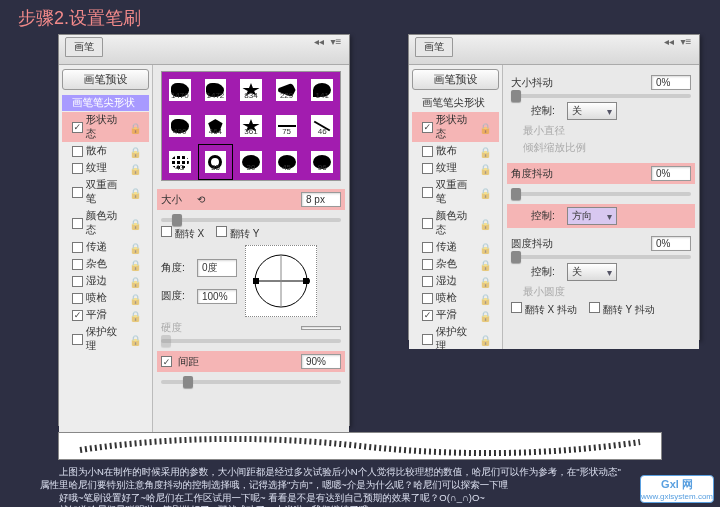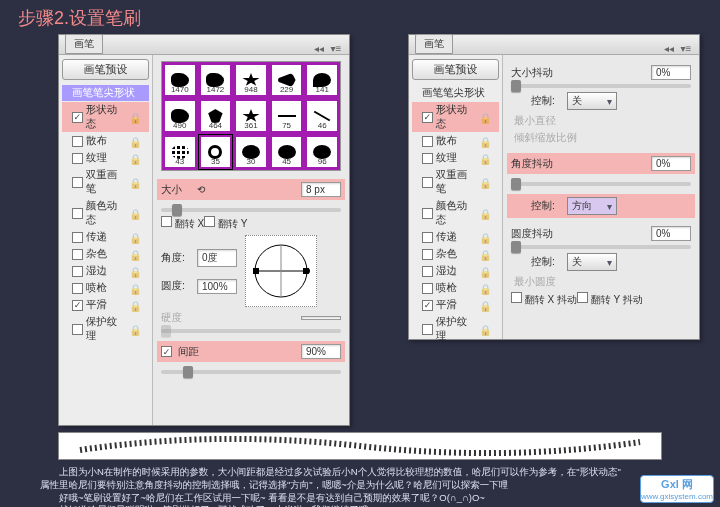--- a/index.html
+++ b/index.html
@@ -1,63 +1,63 @@
 <!DOCTYPE html>
 <html><head>
 <meta charset="utf-8">
 <style>
 *{margin:0;padding:0;box-sizing:border-box;font-family:'Microsoft YaHei',SimSun,sans-serif}
 body{background:#2d2f43;width:720px;height:507px;position:relative;font-size:11px;color:#333}
 .title{color:#f28a8a;font-size:18px;padding:6px 0 0 18px;font-weight:normal}
 .panel{position:absolute;background:#e6e6e6;border:1px solid #888;box-shadow:2px 2px 4px rgba(0,0,0,0.3)}
 .panel-left{left:58px;top:34px;width:292px;height:392px}
 .panel-right{left:408px;top:34px;width:292px;height:306px}
-.tabbar{height:20px;background:linear-gradient(#f0f0f0,#d8d8d8);border-bottom:1px solid #aaa;display:flex;align-items:flex-end;padding:0 6px;font-size:10px}
+.tabbar{height:30px;background:linear-gradient(#f0f0f0,#d8d8d8);border-bottom:1px solid #aaa;display:flex;align-items:flex-start;padding:0 6px;font-size:10px}
 .tabbar .tab{padding:2px 8px;border:1px solid #999;background:#e8e8e8;border-radius:2px 2px 0 0;margin-top:2px}
 .tabbar .icons{margin-left:auto;display:flex;gap:3px}
 .tabbar .ic{width:14px;height:12px;display:flex;align-items:center;justify-content:center;color:#666}
 .body{display:flex;height:calc(100% - 20px)}
 .sidebar{width:94px;background:#ededed;border-right:1px solid #bbb;padding:4px 3px;display:flex;flex-direction:column;gap:1px}
 .preset-btn{background:linear-gradient(#fdfdfd,#e0e0e0);border:1px solid #999;border-radius:3px;padding:2px 4px;text-align:center;font-size:11px;margin-bottom:4px}
 .srow{display:flex;align-items:center;gap:3px;padding:1px 10px;font-size:10.5px}
 .srow.sel{background:#a89aff;color:#fff}
 .srow.hl{background:#f5b5b5}
 .cb{width:11px;height:11px;border:1px solid #777;background:#fff;display:inline-flex;align-items:center;justify-content:center;font-size:9px;color:#444}
 .cb.on::after{content:'✓'}
 .lock{margin-left:auto;width:10px;height:10px;opacity:0.5}
 .main{flex:1;padding:6px 8px;background:#e9e9e9;overflow:hidden}
 .brush-grid{display:grid;grid-template-columns:repeat(5,1fr);gap:0;border:1px solid #999;background:#fff}
-.brush-cell{border:3px solid #a21caf;height:36px;display:flex;flex-direction:column;align-items:center;justify-content:center;font-size:8px;position:relative}
+.brush-cell{border:7px solid #a21caf;height:36px;display:flex;flex-direction:column;align-items:center;justify-content:center;font-size:8px;position:relative}
 .brush-cell.sel{outline:1.5px solid #000;outline-offset:-1px}
 .brush-cell .num{position:absolute;bottom:1px;font-size:8px}
 .brush-cell .shape{width:18px;height:14px;background:#000;border-radius:50%}
 .brush-cell .shape.line{height:2px;border-radius:0}
 .brush-cell .shape.star{clip-path:polygon(50% 0,61% 35%,98% 35%,68% 57%,79% 91%,50% 70%,21% 91%,32% 57%,2% 35%,39% 35%)}
 .brush-cell .shape.blob{border-radius:40% 60% 55% 45%}
 .brush-cell .shape.ring{background:none;border:3px solid #000;border-radius:50%;width:14px;height:14px}
 .field{display:flex;align-items:center;gap:6px;margin:4px 0;font-size:10.5px}
 .field.hl{background:#f5b5b5;padding:3px 4px;margin:8px -4px}
 .field label{min-width:30px}
 .txtbox{border:1px solid #999;background:#fff;padding:1px 4px;min-width:40px;box-shadow:inset 1px 1px 2px rgba(0,0,0,0.15);font-size:10px}
 .slider{flex:1;height:4px;background:#ccc;position:relative;border-radius:2px}
 .slider .thumb{position:absolute;width:10px;height:12px;background:#888;top:-4px;border-radius:2px;box-shadow:0 1px 1px rgba(0,0,0,0.3)}
-.cross{display:flex;margin:4px 0;font-size:10px}
+.cross{display:flex;gap:12px;margin:4px 0;font-size:10px}
 .angbox{display:flex;gap:8px;align-items:center}
 .angbox .inputs{display:flex;flex-direction:column;gap:4px}
 .circle{width:72px;height:72px;border:1px dotted #888;display:flex;align-items:center;justify-content:center;background:#fff}
 .circle svg{width:60px;height:60px}
 .sel-box{border:1px solid #888;background:linear-gradient(#fff,#ddd);padding:1px 4px;min-width:50px;display:inline-flex;align-items:center;font-size:10px}
 .sel-box::after{content:'▾';margin-left:auto;color:#556}
 .sel-box.hl{background:#d8c8f0}
 .dim{color:#aaa}
 .preview{position:absolute;left:58px;top:432px;width:604px;height:28px;background:#fff;border:1px solid #888;display:flex;align-items:center;justify-content:center}
 .preview svg{width:580px;height:24px}
 .bottom-text{position:absolute;left:40px;top:466px;color:#dce0f0;font-size:9.5px;line-height:1.35;right:80px}
 .watermark{position:absolute;right:6px;bottom:4px;width:74px;height:28px;border:1px solid #5aa0e0;border-radius:4px;background:#fff;display:flex;flex-direction:column;align-items:center;justify-content:center;font-size:8px;color:#5aa0e0}
-.sec-label{font-size:10.5px;margin:3px 3px}
+.sec-label{font-size:10.5px;margin:3px 12px}
 </style>
 </head>
 <body>
 
 <div class="title">步骤2.设置笔刷</div>
 
 <div class="panel panel-left">
   <div class="tabbar">
     <span class="tab">画笔</span>
     <span class="icons">
@@ -132,21 +132,21 @@
         <div class="brush-cell">
             <span class="shape blob"></span>
             <span class="num">1470</span>
           </div>
         <div class="brush-cell">
             <span class="shape blob"></span>
             <span class="num">1472</span>
           </div>
         <div class="brush-cell">
             <span class="shape star"></span>
-            <span class="num">948</span>
+            <span class="num">834</span>
           </div>
         <div class="brush-cell">
             <span class="shape" style="clip-path:polygon(0 40%,80% 0,100% 50%,80% 100%,0 60%)"></span>
             <span class="num">229</span>
           </div>
         <div class="brush-cell">
             <span class="shape" style="border-radius:50% 50% 50% 0"></span>
             <span class="num">141</span>
           </div>
         <div class="brush-cell">

